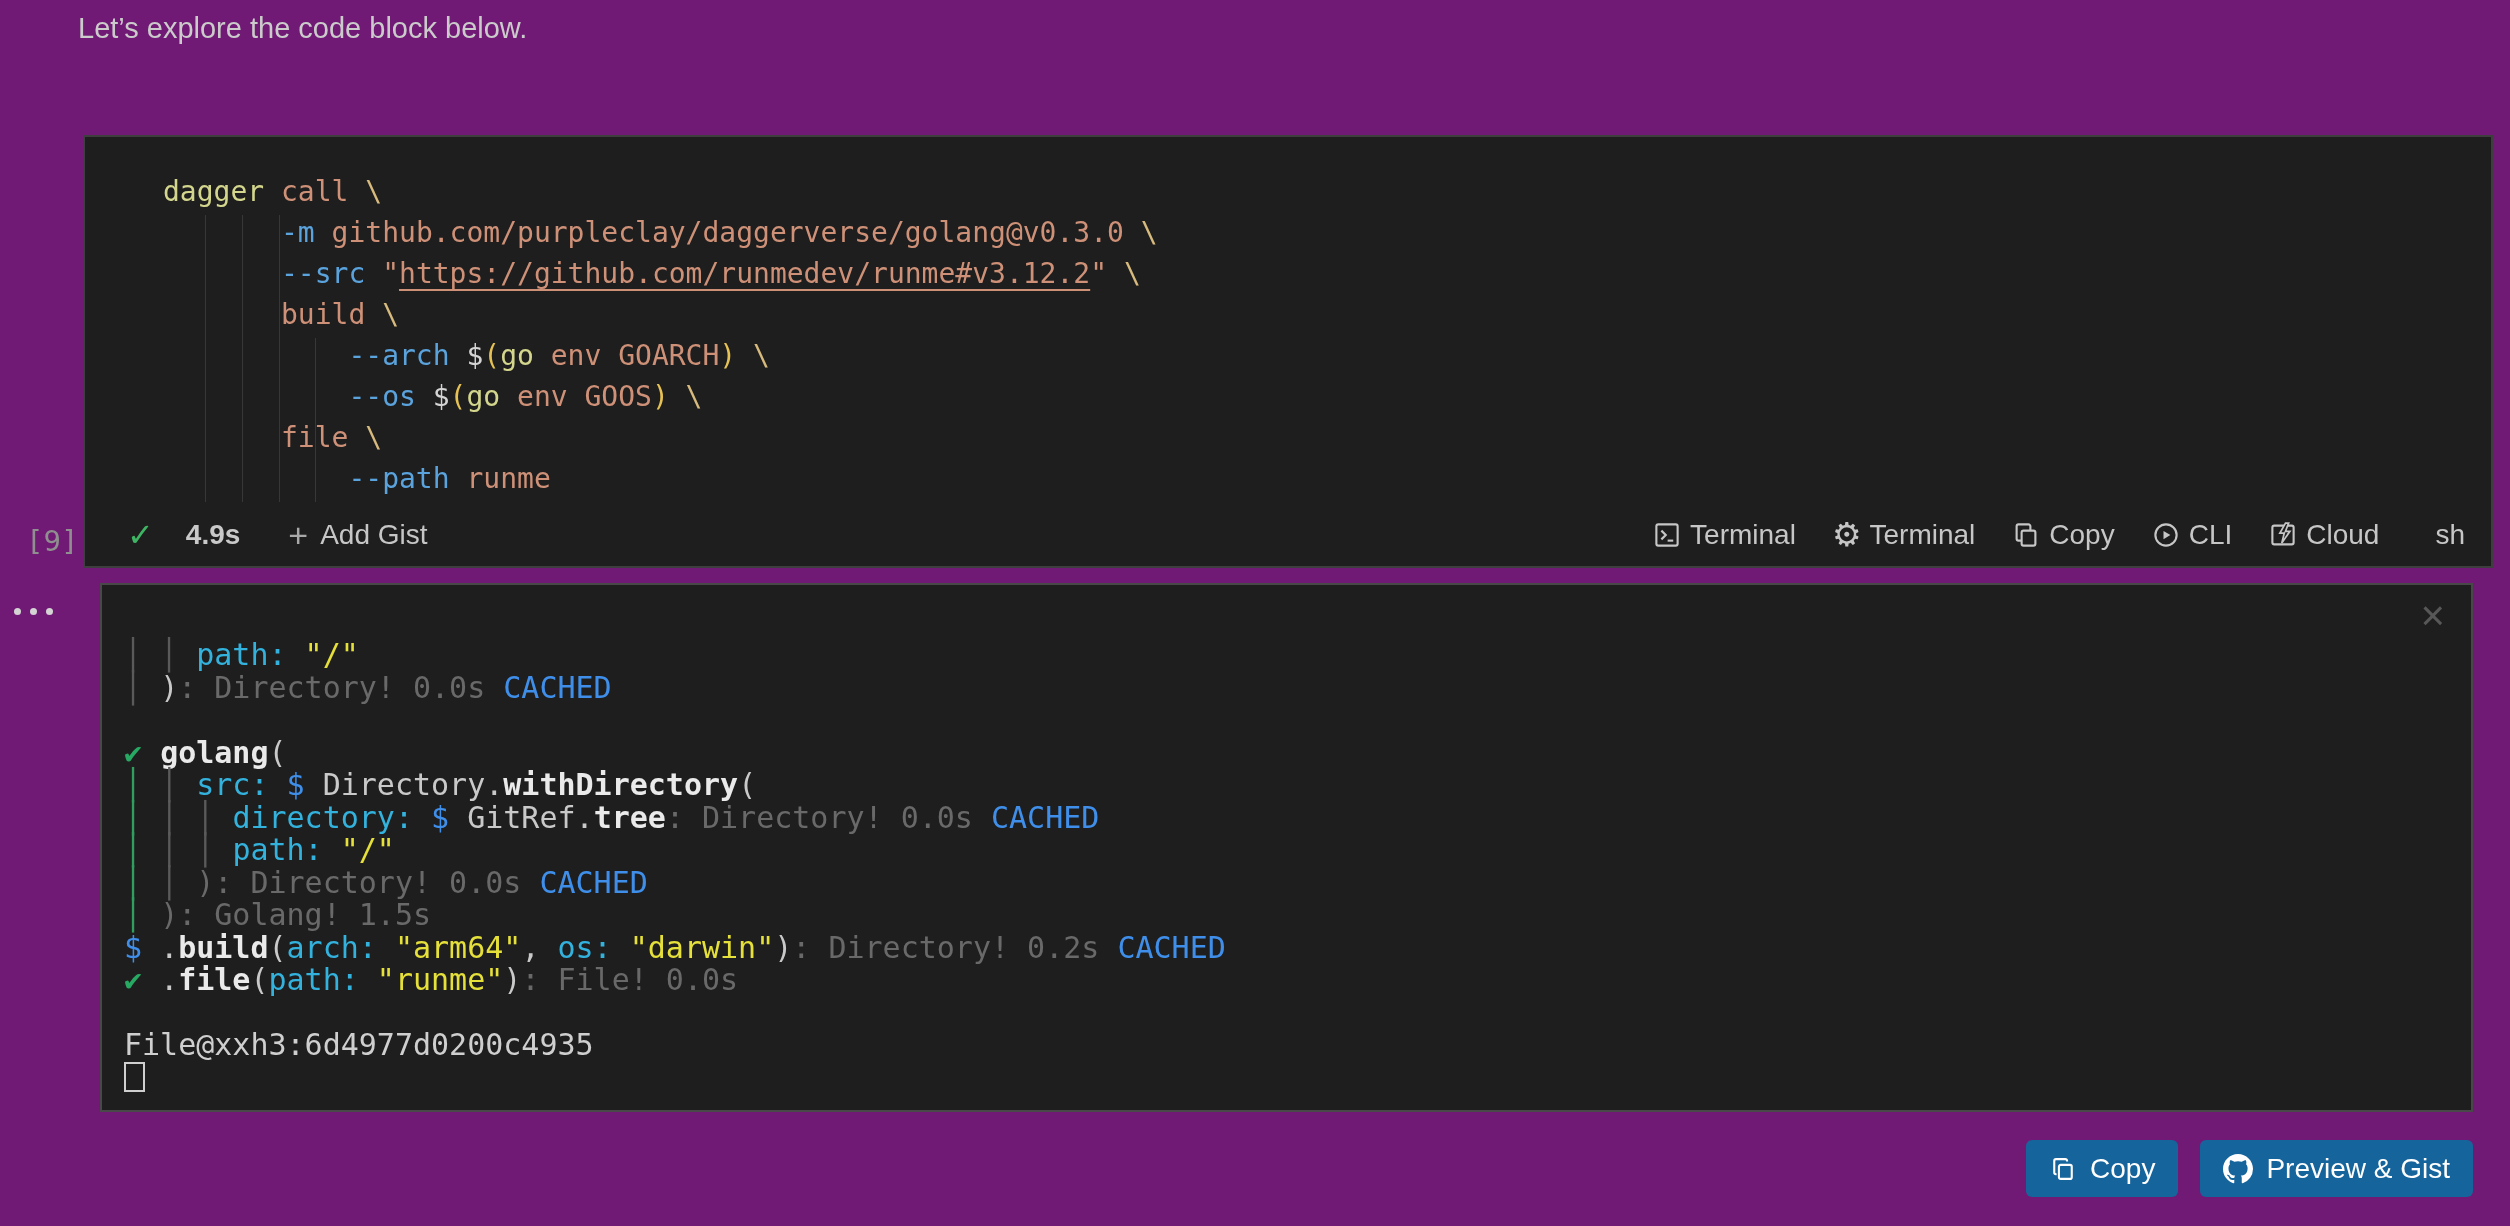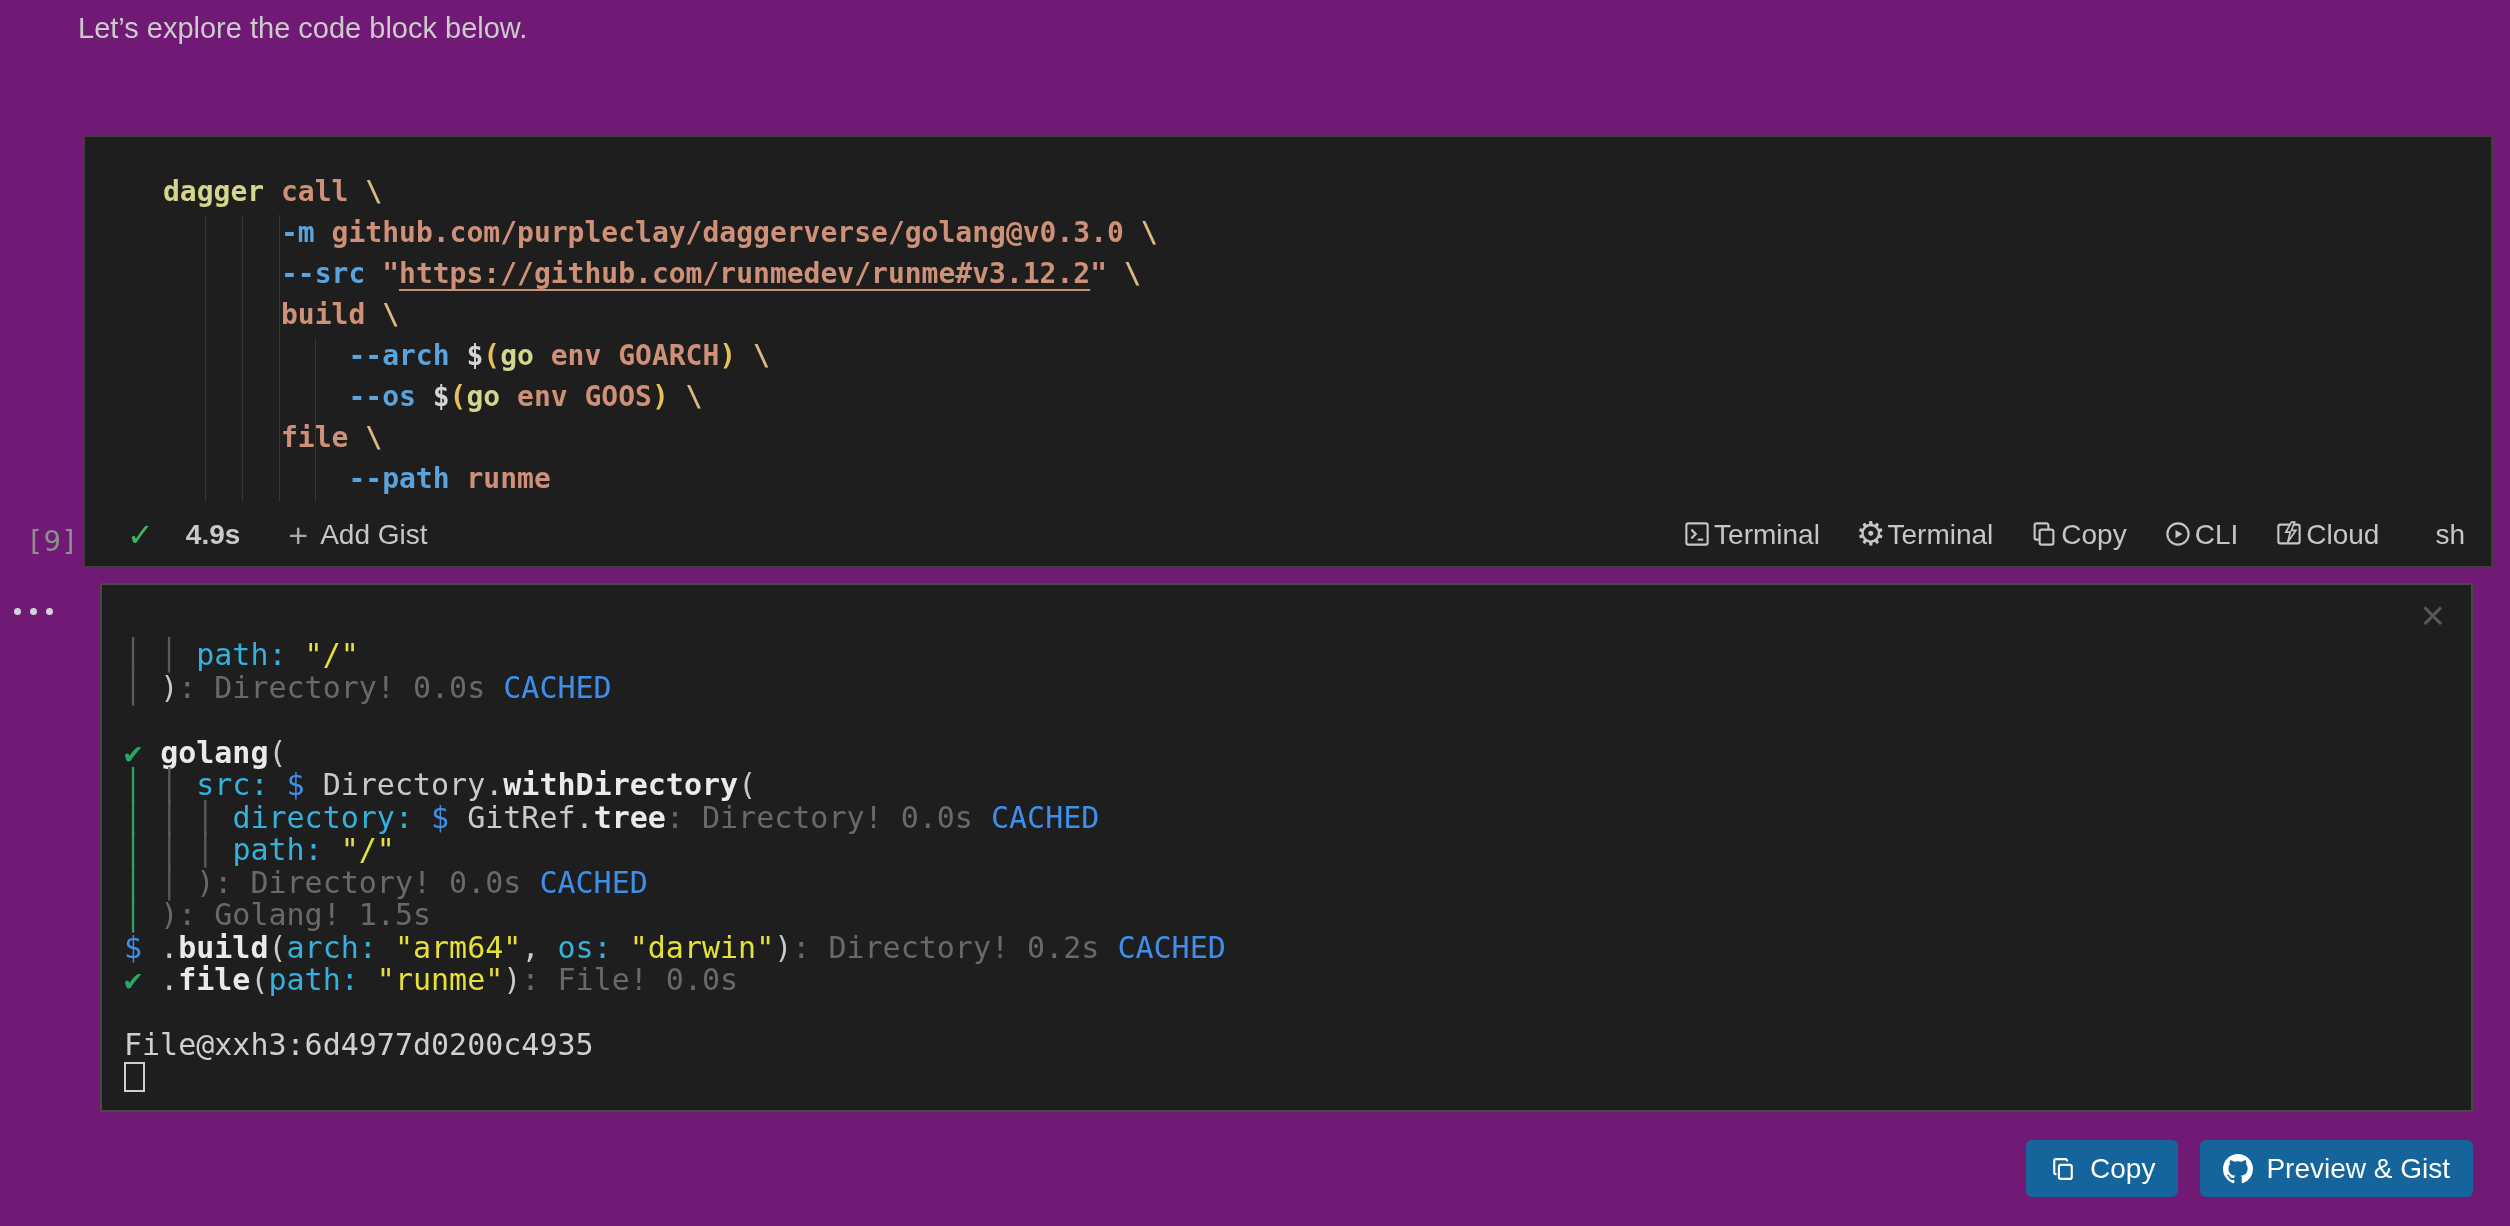--- a/index.html
+++ b/index.html
@@ -8,40 +8,40 @@
   .intro{position:absolute;left:78px;top:12px;font-size:29px;color:#cbcbcb;}
   .exec-label{position:absolute;left:26px;top:524px;font-family:"DejaVu Sans Mono",monospace;
               font-size:29px;color:#8f8f8f;}
   .more-dots{position:absolute;left:14px;top:608px;display:flex;gap:9px;}
   .more-dots i{width:7px;height:7px;border-radius:50%;background:#d4d4d4;}
 
   
   .cell{position:absolute;left:83px;top:135px;width:2406px;height:429px;
         background:#1e1e1e;border:2px solid #3e3e3e;}
   .code{position:absolute;left:78px;top:34px;margin:0;font-family:"DejaVu Sans Mono",monospace;
-        font-size:28px;line-height:41px;white-space:pre;font-weight:bold;}
+        font-size:28px;line-height:41px;white-space:pre;}
   .guide{position:absolute;width:1px;background:#373737;}
   .g1{left:120px;top:78px;height:287px;}
   .g2{left:157px;top:78px;height:287px;}
   .g3{left:194px;top:78px;height:287px;}
   .g4{left:230px;top:201px;height:164px;}
 
   .s-cmd{color:#d3d68c;} .s-str{color:#ce9178;} .s-flag{color:#5aa3dd;}
   .s-esc{color:#d7ba7d;} .s-brk{color:#e6c254;} .s-plain{color:#d4d4d4;}
   .s-link{color:#ce9178;text-decoration:underline;text-underline-offset:6px;}
 
   
   .statusbar{position:absolute;left:0;right:0;bottom:0;height:62px;display:flex;
              align-items:center;justify-content:space-between;padding:0 26px 0 42px;}
   .sb-left{display:flex;align-items:center;font-size:28px;color:#c6c6c6;}
   .sb-check{color:#3fb564;font-size:32px;margin-right:32px;}
   .sb-dur{font-weight:bold;margin-right:48px;color:#c9c9c9;}
   .sb-plus{font-size:34px;font-weight:300;color:#a8a8a8;margin-right:12px;}
   .sb-right{display:flex;align-items:center;gap:36px;font-size:28px;color:#c6c6c6;}
-  .tb-item{display:flex;align-items:flex-start;gap:2px;cursor:pointer;}
+  .tb-item{display:flex;align-items:center;gap:8px;cursor:pointer;}
   .tb-item svg{display:block;}
   .gear-glyph{font-size:33px;line-height:30px;}
   .lang-tag{margin-left:20px;color:#c6c6c6;}
 
   
   .outbox{position:absolute;left:100px;top:583px;width:2369px;height:525px;
           background:#1e1e1e;border:2px solid #484848;}
   .close-x{position:absolute;right:26px;top:10px;font-size:42px;font-weight:300;
            color:#575757;line-height:42px;cursor:pointer;}
   .out{position:absolute;left:22px;top:54px;margin:0;font-family:"DejaVu Sans Mono",monospace;

